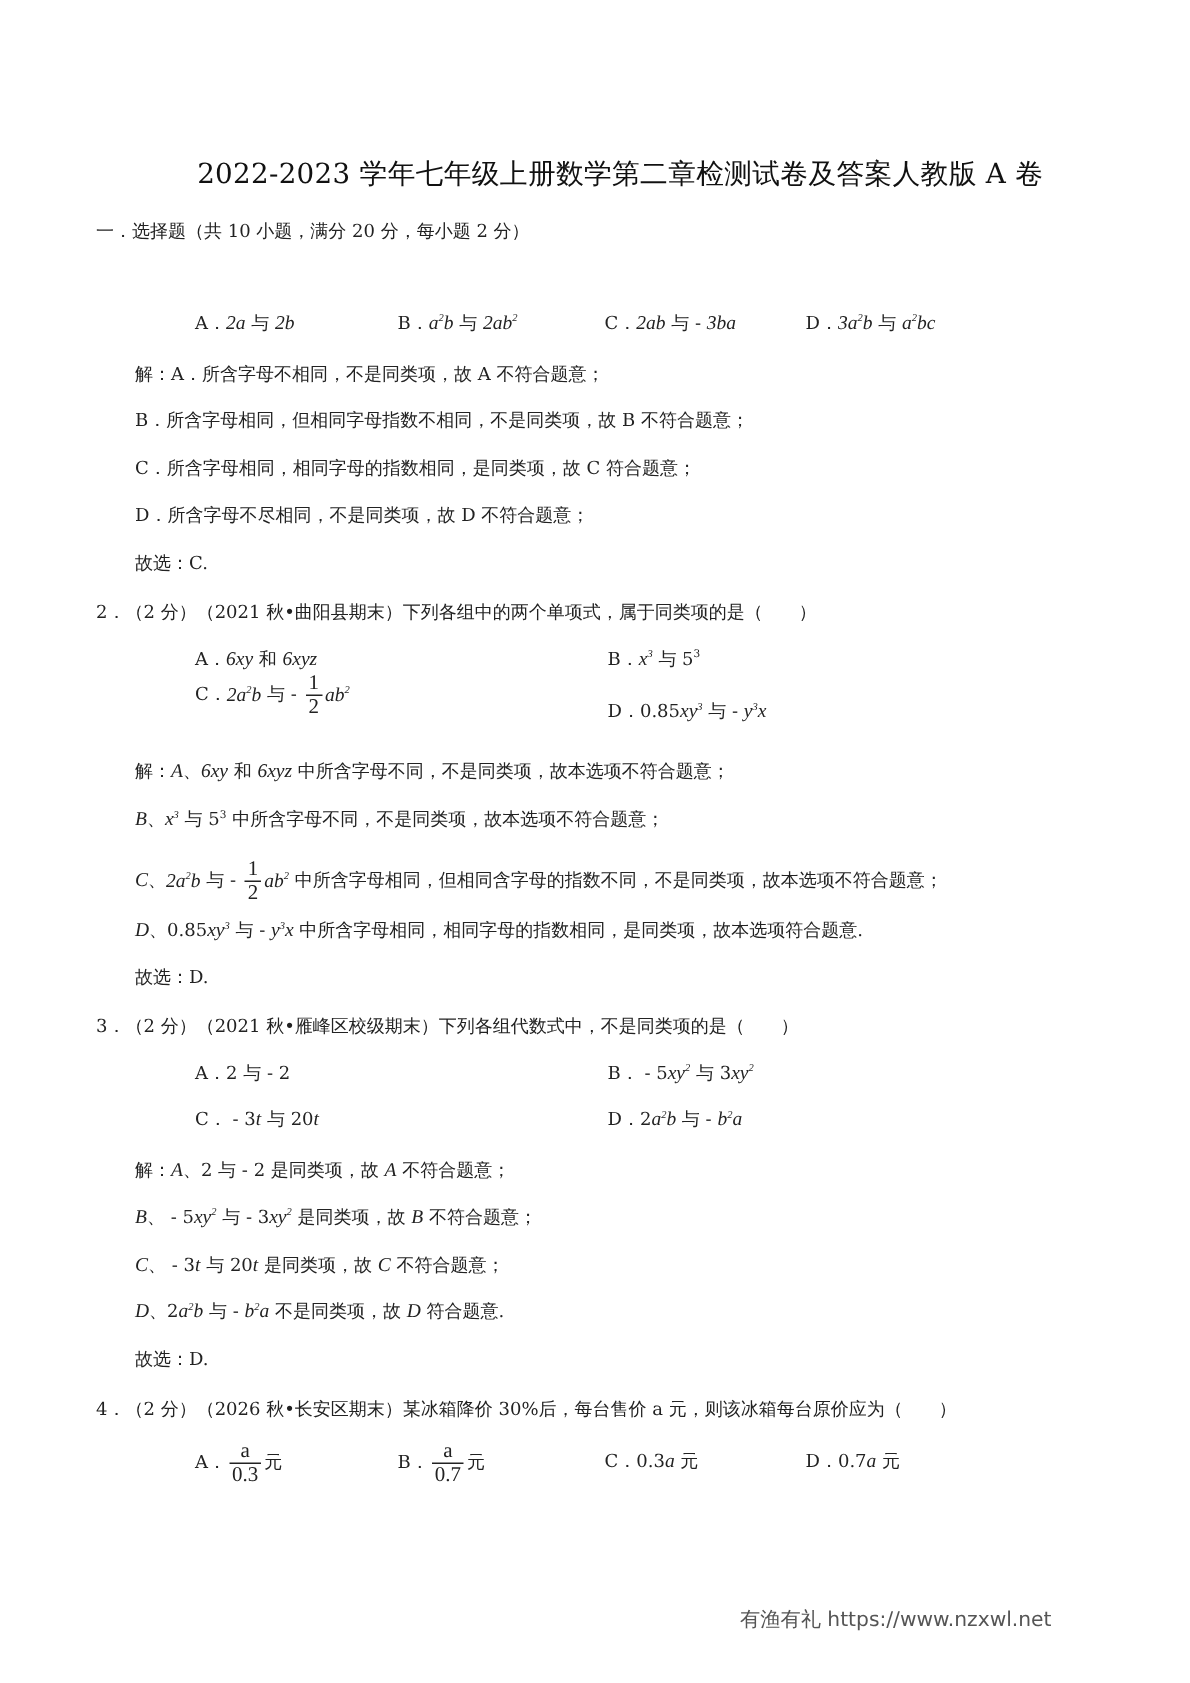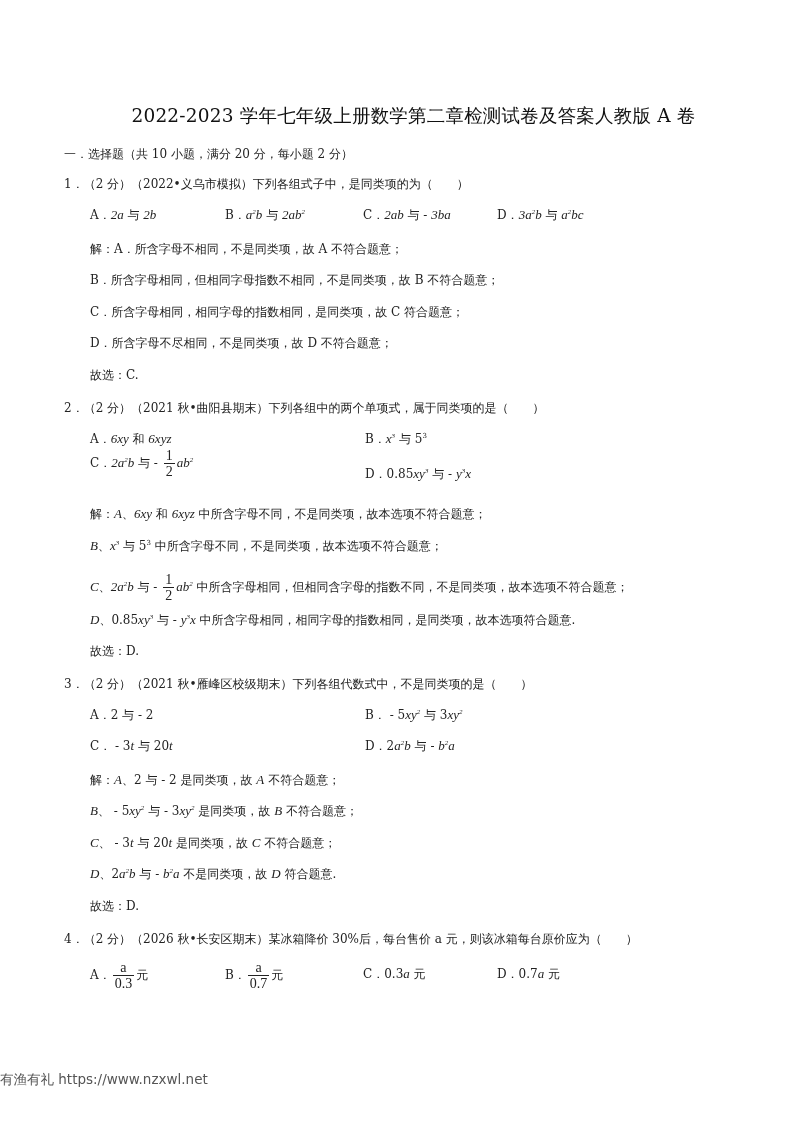--- a/index.html
+++ b/index.html
@@ -12,43 +12,42 @@
   .title {
     position: absolute; top: 103px; left: 0; width: 793px; text-align: center;
     font-size: 18.5px; color: #111; letter-spacing: 0.2px; padding-left: 17px;
   }
   .section {
     position: absolute; left: 64px; top: 146px; font-size: 12px; text-align: right;
   }
   .line { position: absolute; white-space: nowrap; font-size: 12px; line-height: 16px; }
   .q { left: 64px; }
   .ind { left: 90px; }
-  .opt { position: absolute; white-space: nowrap; font-size: 12px; line-height: 16px; }
+  .opt { position: absolute; white-space: nowrap; font-size: 12px; line-height: 16px; margin-left: 40px; }
   i.v { font-family: "Liberation Serif", "DejaVu Serif", serif; font-style: italic; font-size: 13px; }
   sup { font-size: 7px; vertical-align: 5px; line-height: 0; }
   .frac {
     display: inline-block; vertical-align: middle; text-align: center; margin: 0 2px;
     font-family: "Liberation Serif", serif; font-size: 14px; line-height: 15px;
   }
   .frac .num { display: block; border-bottom: 1px solid #222; padding: 0 2px; }
   .frac .den { display: block; padding: 0 2px; }
   .footer {
-    position: absolute; top: 1071px; left: 0; width: 701px; text-align: left;
+    position: absolute; top: 1071px; left: 0; width: 701px; text-align: right;
     font-family: "DejaVu Sans", sans-serif; font-size: 13.5px; color: #555;
   }
 </style>
 </head>
 <body>
 
 <div class="page">
 
   <div class="title">2022-2023 学年七年级上册数学第二章检测试卷及答案人教版 A 卷</div>
   <div class="section">一．选择题（共 10 小题，满分 20 分，每小题 2 分）</div>
 
-  <div class="line q" style="top:176px">1．（2 分）（2022•义乌市模拟）下列各组式子中，是同类项的为（　　）</div>
   <div class="opt" style="left:90px;top:207px">A．<i class="v">2a</i> 与 <i class="v">2b</i></div>
   <div class="opt" style="left:225px;top:207px">B．<i class="v">a<sup>2</sup>b</i> 与 <i class="v">2ab<sup>2</sup></i></div>
   <div class="opt" style="left:363px;top:207px">C．<i class="v">2ab</i> 与 - <i class="v">3ba</i></div>
   <div class="opt" style="left:497px;top:207px">D．<i class="v">3a<sup>2</sup>b</i> 与 <i class="v">a<sup>2</sup>bc</i></div>
   <div class="line ind" style="top:241px">解：A．所含字母不相同，不是同类项，故 A 不符合题意；</div>
   <div class="line ind" style="top:272px">B．所含字母相同，但相同字母指数不相同，不是同类项，故 B 不符合题意；</div>
   <div class="line ind" style="top:304px">C．所含字母相同，相同字母的指数相同，是同类项，故 C 符合题意；</div>
   <div class="line ind" style="top:335px">D．所含字母不尽相同，不是同类项，故 D 不符合题意；</div>
   <div class="line ind" style="top:367px">故选：C.</div>
 

